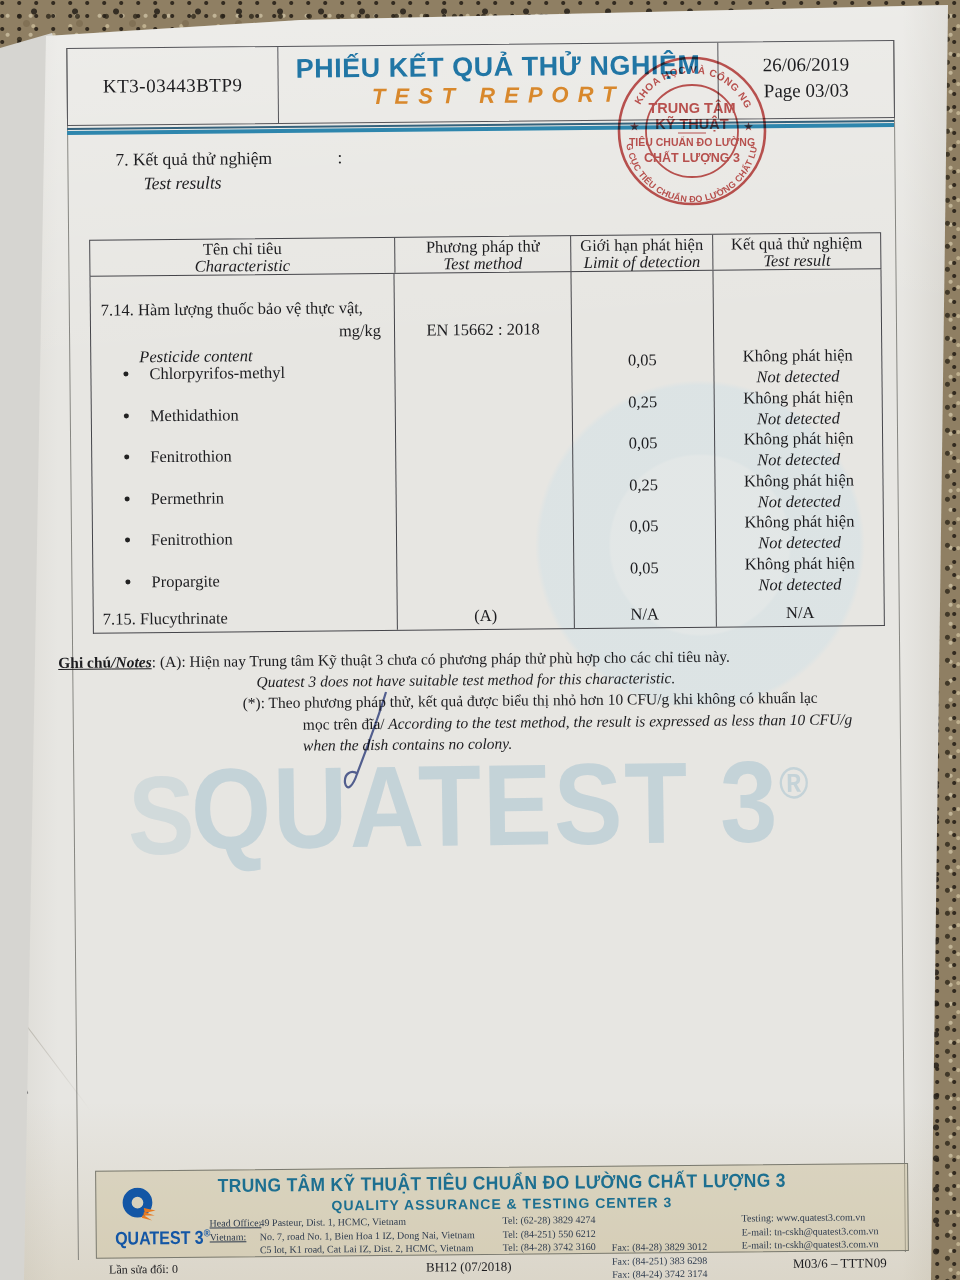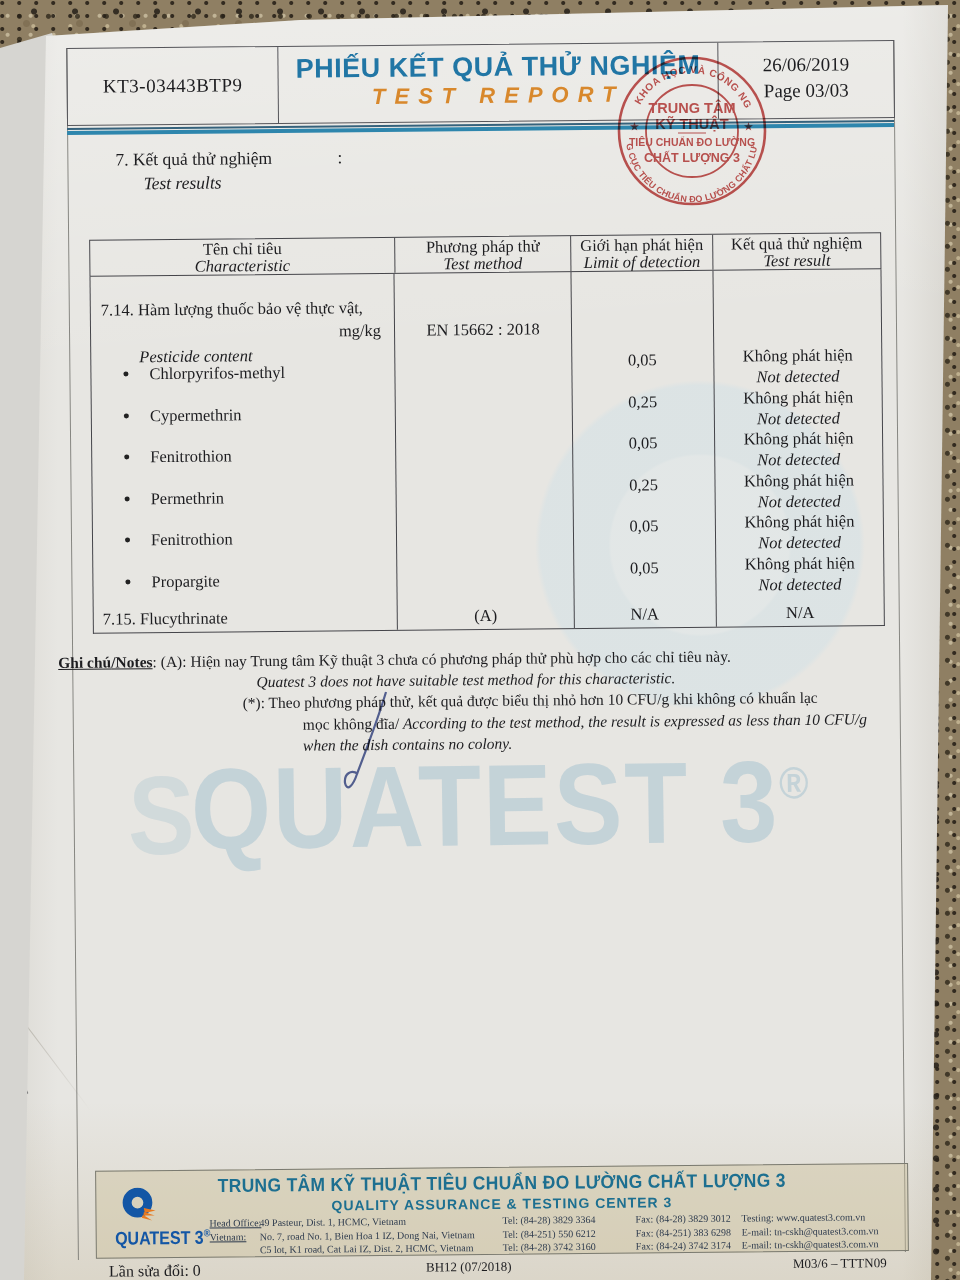--- a/index.html
+++ b/index.html
@@ -76,21 +76,21 @@
   .p-resen{position:absolute;left:622px;top:12px;width:169px;text-align:center;font-style:italic;}
   .lastrow{position:absolute;left:0;bottom:0;width:100%;height:23px;}
   .lr-name{position:absolute;left:9px;top:0;}
   .lr-method{position:absolute;left:304px;top:0;width:176px;text-align:center;}
   .lr-limit{position:absolute;left:480px;top:0;width:142px;text-align:center;}
   .lr-result{position:absolute;left:622px;top:0;width:169px;text-align:center;}
   
   .notes{position:absolute;left:0;top:0;font-size:15.5px;}
   .nl{position:absolute;white-space:nowrap;}
   .n-label{font-weight:bold;text-decoration:underline;}
-  .n-label .en{}
+  .n-label .en{font-style:italic;}
   
   .stamp{position:absolute;left:592px;top:31px;mix-blend-mode:multiply;opacity:.88;}
   
   .pen{position:absolute;left:0;top:0;mix-blend-mode:multiply;}
   
   .f-box{position:absolute;left:90px;top:1167px;width:813px;height:88px;border:1px solid #7a7a70;
     background:rgba(205,193,156,.42);box-sizing:border-box;}
   .f-h1{position:absolute;left:0;top:5px;width:100%;text-align:center;
     font-family:"Liberation Sans",sans-serif;font-weight:bold;font-size:17.5px;letter-spacing:.3px;color:#1d6f90;
     transform:scaleY(1.08);}
@@ -99,25 +99,25 @@
   .f-logo{position:absolute;left:24px;top:16px;}
   .f-logo-text{position:absolute;left:2px;top:58px;width:128px;text-align:center;
     font-family:"Liberation Sans",sans-serif;font-weight:bold;font-size:16px;letter-spacing:0;color:#1356a5;
     transform:scaleY(1.15);white-space:nowrap;}
   .f-logo-text sup{font-size:9px;}
   .f-rows{position:absolute;left:0;top:47px;width:100%;font-size:10px;color:#2e3b4e;}
   .f-row{position:relative;height:13.5px;}
   .fr-label{position:absolute;left:113px;text-decoration:underline;}
   .fr-addr{position:absolute;left:163px;}
   .fr-tel{position:absolute;left:406px;}
-  .fr-fax{position:absolute;left:539px;}
+  .fr-fax{position:absolute;left:515px;margin-top:28px;}
   .fr-contact{position:absolute;left:645px;}
   .f-row:not(:nth-of-type(1)) .contact-value{}
   .codes{position:absolute;width:960px;top:1259px;left:0;font-size:13px;}
-  .code-rev{position:absolute;left:103px;font-size:16px;}
+  .code-rev{position:absolute;left:103px;font-size:12px;}
   .code-form{position:absolute;left:420px;}
   .code-doc{position:absolute;left:787px;}
   .tick{position:absolute;left:-4px;top:1028px;width:72px;height:2px;background:#35353a;
     transform:rotate(64deg);transform-origin:left center;border-radius:2px;opacity:.8;}
   .fold1{left:0;top:990px;width:150px;height:1px;background:linear-gradient(90deg,rgba(95,88,72,.4),rgba(95,88,72,0));transform:rotate(53deg);transform-origin:left center;}
   .fold2{left:28px;top:60px;width:2px;height:340px;background:linear-gradient(180deg,rgba(120,112,95,.35),rgba(120,112,95,0));transform:rotate(2deg);}
   .fold3{left:40px;top:30px;width:260px;height:1px;background:rgba(120,112,95,.3);transform:rotate(-3deg);transform-origin:left center;}
 </style>
 </head>
 <body>
@@ -201,21 +201,21 @@
               <div class="p-row">
                 <span class="p-bullet"></span>
                 <span class="p-name">Chlorpyrifos-methyl</span>
                 <span class="p-limit">0,05</span>
                 <span class="p-resvi">Không phát hiện</span>
                 <span class="p-resen">Not detected</span>
               </div>
 
               <div class="p-row">
                 <span class="p-bullet"></span>
-                <span class="p-name">Cypermethrin</span>
+                <span class="p-name">Methidathion</span>
                 <span class="p-limit">0,25</span>
                 <span class="p-resvi">Không phát hiện</span>
                 <span class="p-resen">Not detected</span>
               </div>
 
               <div class="p-row">
                 <span class="p-bullet"></span>
                 <span class="p-name">Fenitrothion</span>
                 <span class="p-limit">0,05</span>
                 <span class="p-resvi">Không phát hiện</span>
@@ -258,21 +258,21 @@
       </div>
 
       <div class="notes">
         <div class="nl" style="left:58px;top:650px;">
           <span class="n-label"><span>Ghi chú</span><span class="en">/Notes</span></span><span>:</span>
           <span>(A): Hiện nay Trung tâm Kỹ thuật 3 chưa có phương pháp thử phù hợp cho các chỉ tiêu này.</span>
         </div>
         <div class="nl italic" style="left:256px;top:671px;font-style:italic;">Quatest 3 does not have suitable test method for this characteristic.</div>
         <div class="nl" style="left:242px;top:692px;">(*): Theo phương pháp thử, kết quả được biểu thị nhỏ hơn 10 CFU/g khi không có khuẩn lạc</div>
         <div class="nl" style="left:302px;top:714px;">
-          <span>mọc không đĩa/</span><span style="font-style:italic;"> According to the test method, the result  is expressed as less than 10 CFU/g</span>
+          <span>mọc trên đĩa/</span><span style="font-style:italic;"> According to the test method, the result  is expressed as less than 10 CFU/g</span>
         </div>
         <div class="nl" style="left:302px;top:735px;font-style:italic;">when  the dish contains no colony.</div>
       </div>
 
       <div class="f-box">
         <div class="f-h1">TRUNG TÂM KỸ THUẬT TIÊU CHUẨN ĐO LƯỜNG CHẤT LƯỢNG 3</div>
         <div class="f-h2">QUALITY ASSURANCE &amp; TESTING CENTER 3</div>
 
         <svg class="f-logo" width="36" height="36" viewBox="0 0 40 40">
           <circle cx="19" cy="17" r="11.5" fill="none" stroke="#1356a5" stroke-width="10"></circle>
@@ -282,21 +282,21 @@
             <path d="M25 30.5 L35 37 L23.5 34 Z"></path>
           </g>
         </svg>
         <div class="f-logo-text"><span>QUATEST 3</span><sup>®</sup></div>
 
         <div class="f-rows">
 
             <div class="f-row">
               <span class="fr-label">Head Office:</span>
               <span class="fr-addr">49 Pasteur, Dist. 1, HCMC, Vietnam</span>
-              <span class="fr-tel">Tel: (84-28)   3829 3364</span>
+              <span class="fr-tel">Tel: (62-28)   3829 4274</span>
               <span class="fr-fax">Fax:  (84-28)   3829 3012</span>
               <span class="fr-contact"><span>Testing: </span><span class="contact-value">www.quatest3.com.vn</span></span>
             </div>
 
             <div class="f-row">
               <span class="fr-label">Vietnam:</span>
               <span class="fr-addr">No. 7, road No. 1, Bien Hoa 1 IZ, Dong Nai, Vietnam</span>
               <span class="fr-tel">Tel: (84-251)  550 6212</span>
               <span class="fr-fax">Fax:  (84-251) 383 6298</span>
               <span class="fr-contact"><span>E-mail: </span><span class="contact-value">tn-cskh@quatest3.com.vn</span></span>

